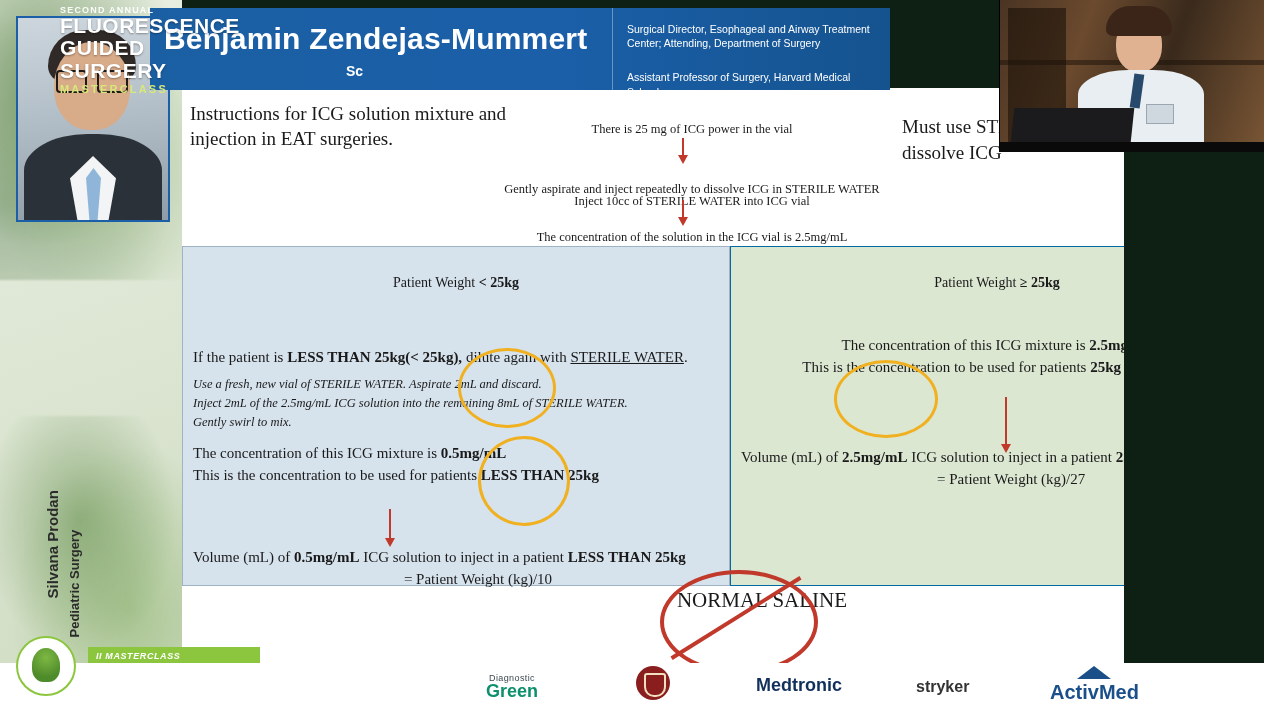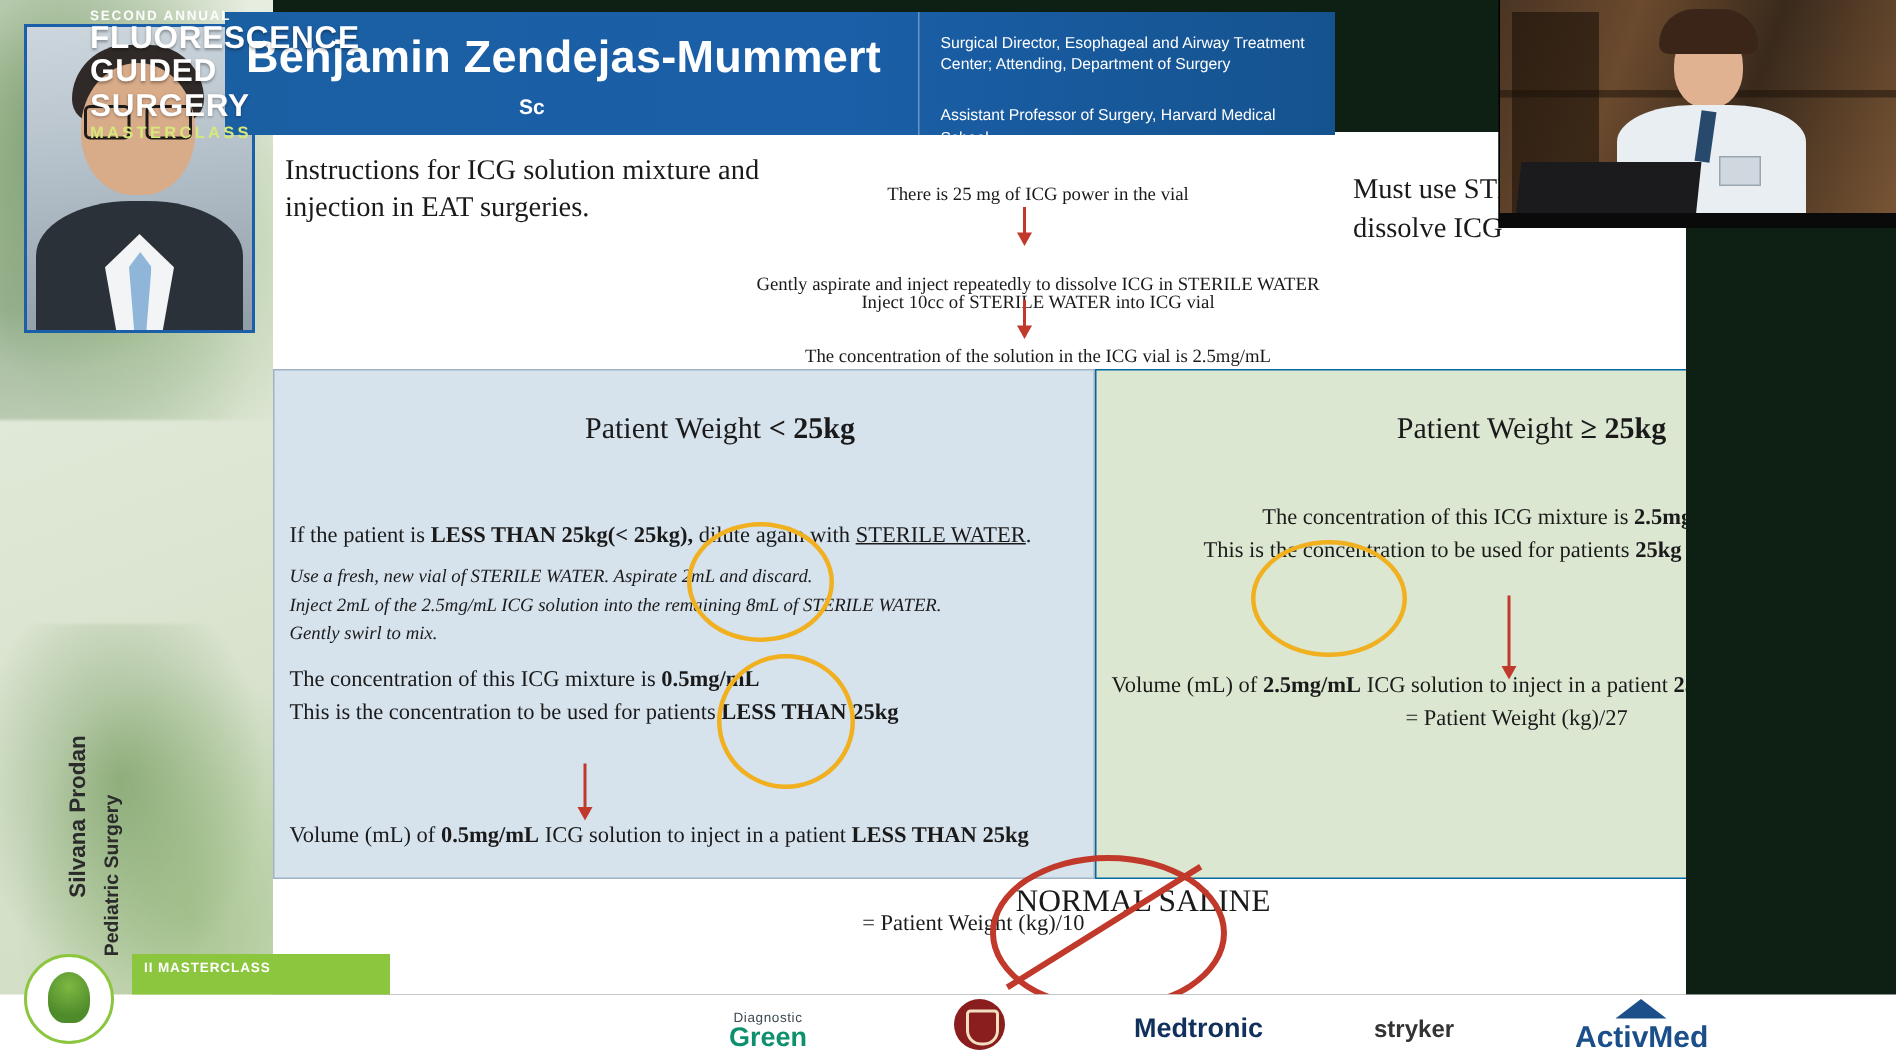--- a/index.html
+++ b/index.html
@@ -343,22 +343,21 @@
     left: 548px;
     width: 534px;
     background: #dce7d2;
     border: 1px solid #0369a1;
   }
   .panel-title {
     position: absolute;
     top: 28px;
     width: 100%;
     text-align: center;
-    font-size: 20px;
-    padding-left: 24px;
+    font-size: 14px;
   }
   .ptxt {
     position: absolute;
     font-size: 15px;
     line-height: 1.45;
   }
   .ptxt.small-ital {
     font-size: 12.5px;
     font-style: italic;
     line-height: 1.5;
@@ -427,23 +426,24 @@
   .bottom-black .line2 {
     position: absolute;
     left: 140px; top: 30px;
     color: #ffffff;
     font-size: 11px;
     font-weight: bold;
   }
   .green-tab {
     position: absolute;
     left: 88px; bottom: 43px;
-    width: 172px; height: 27px;
+    width: 172px; height: 16px;
     background: #8cc63f;
     z-index: 9;
+    font-style: italic;
   }
   .green-tab span {
     position: absolute;
     left: 8px; top: 4px;
     color: #ffffff;
     font-size: 9px;
     font-weight: bold;
     letter-spacing: .6px;
   }
   .circle-logo {
@@ -614,21 +614,21 @@
 
       <div class="ptxt" style="left:10px; top:196px; width:530px;">
         <div><span>The concentration of this ICG mixture is </span><b>0.5mg/mL</b></div>
         <div><span>This is the concentration to be used for patients </span><b>LESS THAN 25kg</b></div>
       </div>
 
       <div class="arrow arrow-v" style="left:206px; top:262px; height:30px;"></div>
 
       <div class="ptxt" style="left:10px; top:300px; width:530px;">
         <div><span>Volume (mL) of </span><b>0.5mg/mL</b><span> ICG solution to inject in a patient </span><b>LESS THAN 25kg</b></div>
-        <div style="text-align:right; padding-left:40px;margin-top:37px;">= Patient Weight (kg)/10</div>
+        <div style="text-align:center; padding-left:40px;">= Patient Weight (kg)/10</div>
       </div>
     </div>
 
     <div class="panel panel-right">
       <div class="panel-title">
         <span>Patient Weight </span><b>≥ 25kg</b>
       </div>
 
       <div class="ptxt" style="left:14px; top:88px; width:510px; text-align:center;">
         <div><span>The concentration of this ICG mixture is </span><b>2.5mg/mL</b><span>.</span></div>

